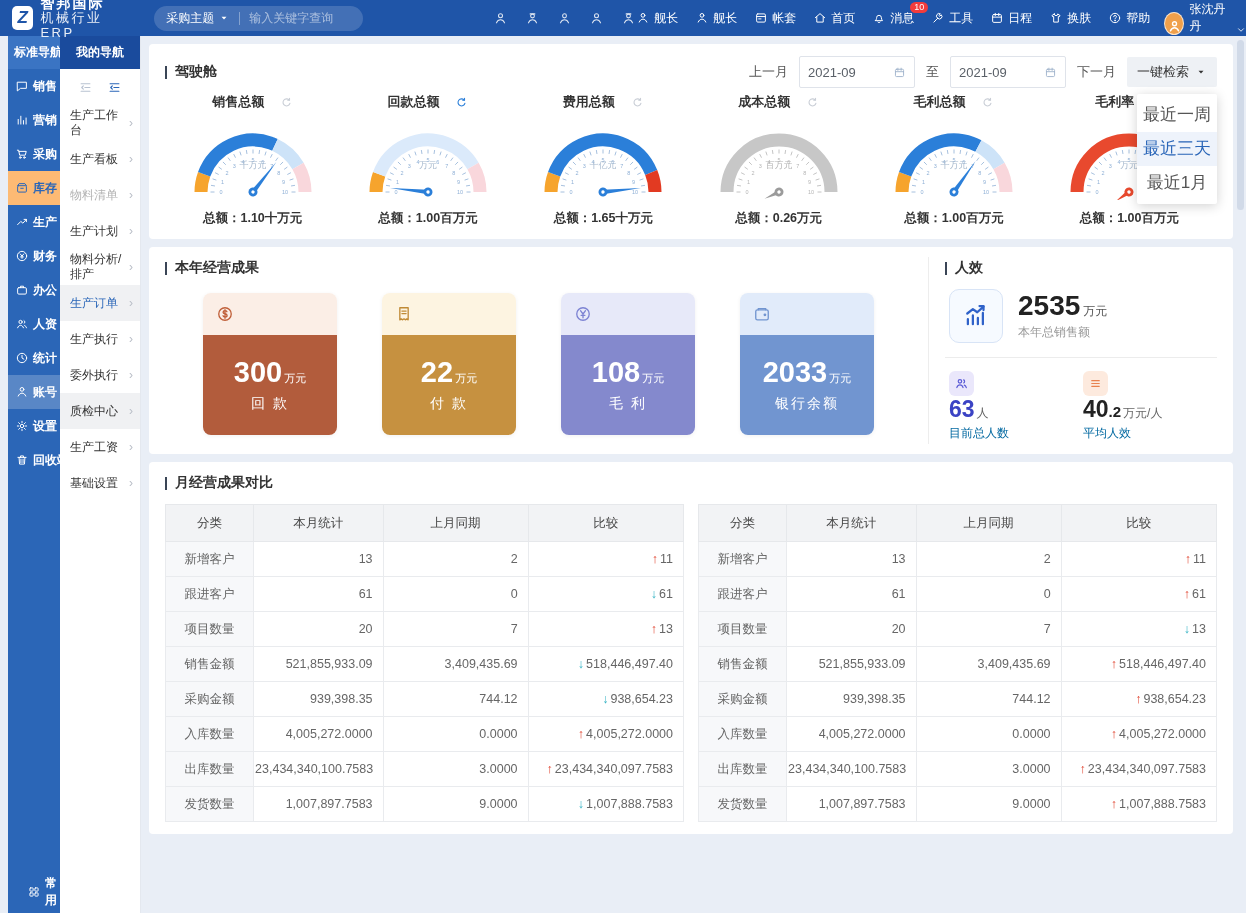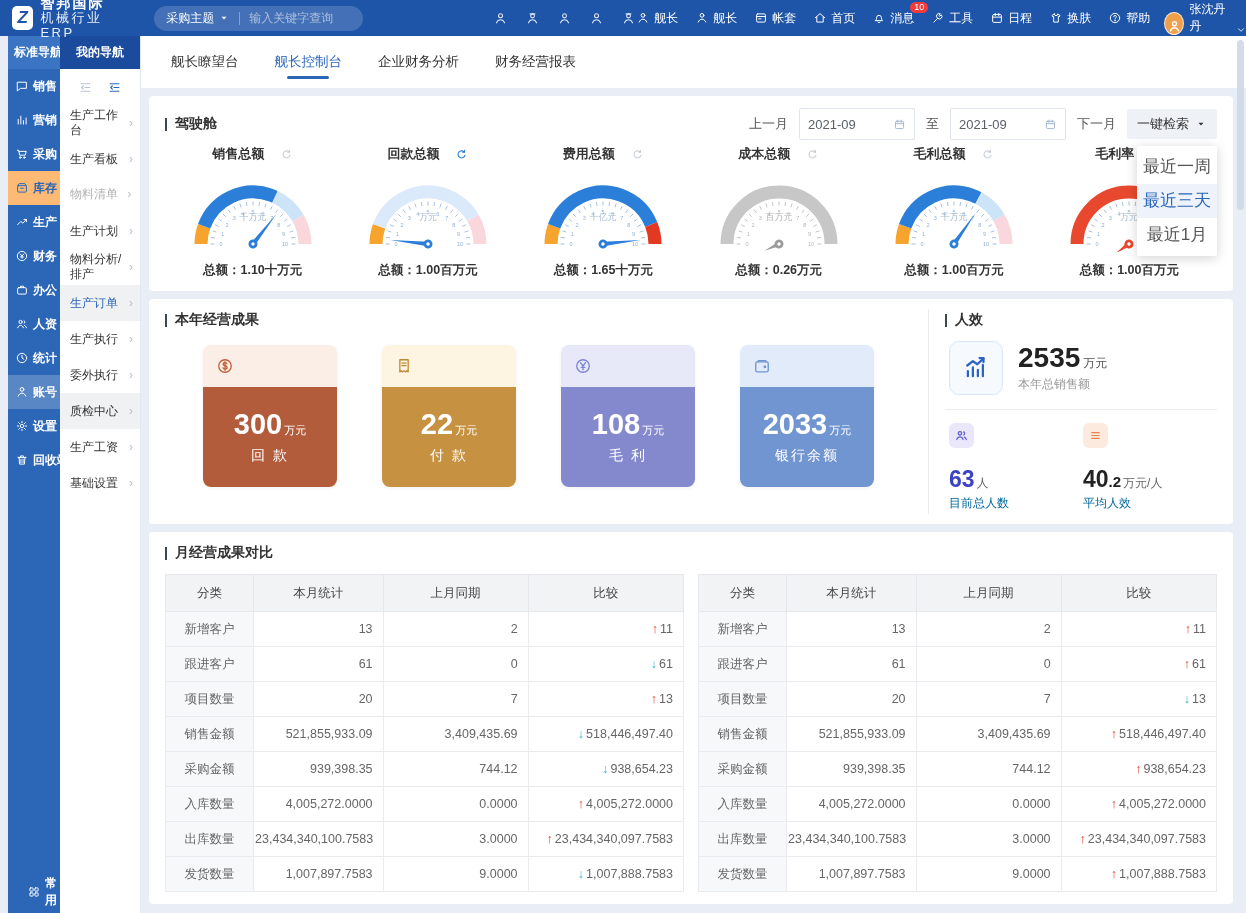--- a/index.html
+++ b/index.html
@@ -33,21 +33,21 @@
   .s1-item{height:34px;display:flex;align-items:center;gap:4px;padding-left:7px;color:#fff;font-size:12px;font-weight:bold;cursor:pointer;white-space:nowrap;}
   .s1-item.selected{background:#fdba74;color:#2a66b8;}
   .s1-item.highlight{background:rgba(255,255,255,.22);}
   .s1-footer{margin-top:auto;height:42px;display:flex;align-items:center;gap:4px;padding-left:19px;color:#fff;font-size:12px;font-weight:bold;cursor:pointer;}
   .side2{position:absolute;left:60px;top:36px;bottom:0;width:80px;background:#fff;border-right:1px solid #e4e8ef;display:flex;flex-direction:column;z-index:50;}
   .side2-head{height:33px;background:#1a4b9d;color:#fff;font-size:12px;font-weight:bold;display:flex;align-items:center;justify-content:center;flex:0 0 auto;}
   .s2-toggles{height:36px;display:flex;align-items:center;justify-content:center;gap:14px;flex:0 0 auto;}
   .s2-item{min-height:32px;display:flex;align-items:center;justify-content:space-between;padding:2px 7px 2px 10px;font-size:12px;color:#333;cursor:pointer;line-height:1.25;}
   .s2-item .lbl{width:56px;}
   .s2-item .chev{color:#b9bec7;font-size:12px;}
-  .s2-item.disabled{color:#b3b3b3;font-family:Liberation Mono, monospace;}
+  .s2-item.disabled{color:#b3b3b3;}
   .s2-item.active{background:#f0f1f3;color:#2a66b8;}
   .s2-item.hovered{background:#f0f1f3;}
   
   .main{position:absolute;left:141px;top:36px;right:0;bottom:0;overflow:hidden;}
   .tabbar{height:52px;background:#fff;display:flex;align-items:center;padding-left:30px;gap:36px;}
   .tab{font-size:13.5px;color:#333;cursor:pointer;position:relative;height:100%;display:flex;align-items:center;}
   .tab.active{color:#2a66b8;}
   .tab.active::after{content:"";position:absolute;left:50%;transform:translateX(-50%);bottom:9px;width:42px;height:3px;border-radius:2px;background:#2a66b8;}
   .content{padding:8px 13px 0 8px;}
   .panel{background:#fff;border-radius:4px;padding:12px 16px;}
@@ -82,21 +82,21 @@
   .eff-main{display:flex;align-items:center;margin-top:12px;padding-left:4px;}
   .eff-icon{width:52px;height:52px;border:1px solid #d8e4f6;background:#f6faff;border-radius:10px;display:flex;align-items:center;justify-content:center;}
   .eff-nums{margin-left:15px;}
   .eff-val{font-size:28px;font-weight:bold;color:#222;line-height:1;}
   .eff-val small{font-size:12px;font-weight:normal;color:#555;margin-left:3px;}
   .eff-lbl{font-size:12px;color:#999;margin-top:4px;}
   .eff-div{border-top:1px solid #ececec;margin-top:14px;}
   .eff-stats{display:flex;margin-top:13px;padding-left:4px;}
   .eff-stat{width:50%;}
   .badge-ic{width:25px;height:25px;border-radius:6px;display:flex;align-items:center;justify-content:center;}
-  .stat-val{margin-top:20px;font-size:23px;font-weight:bold;line-height:1;}
+  .stat-val{margin-top:2px;font-size:23px;font-weight:bold;line-height:1;}
   .stat-val .dec{font-size:15px;}
   .stat-val small{font-size:12px;font-weight:normal;color:#666;margin-left:2px;}
   .stat-lbl{font-size:12px;color:#0369a1;margin-top:4px;}
   
   .p3{margin-top:8px;}
   .tables{display:flex;gap:14px;margin-top:12px;}
   table.cmp{border-collapse:collapse;width:50%;font-size:12.5px;table-layout:fixed;}
   table.cmp th{background:#f2f3f5;border:1px solid #e6e8eb;height:34px;color:#444;font-weight:500;}
   table.cmp td{border:1px solid #e9ebee;height:32px;color:#666;}
   td.cat{background:#f7f8fa;text-align:center;color:#555;}
@@ -398,26 +398,20 @@
         <span class="chev">›</span>
       </div>
       <div class="s2-item ">
         <span class="lbl">基础设置</span>
         <span class="chev">›</span>
       </div>
     </div>
 </div>
 
 <div class="main">
-  <div class="tabbar" id="tabbar">
-      <div class="tab">舰长瞭望台</div>
-      <div class="tab active">舰长控制台</div>
-      <div class="tab">企业财务分析</div>
-      <div class="tab">财务经营报表</div>
-    </div>
   <div class="content">
 
     <div class="panel p1">
       <div class="p1-head">
         <div class="sec-title">
           <span class="tbar"></span>
           <span>驾驶舱</span>
         </div>
         <div class="controls">
           <span>上一月</span>

